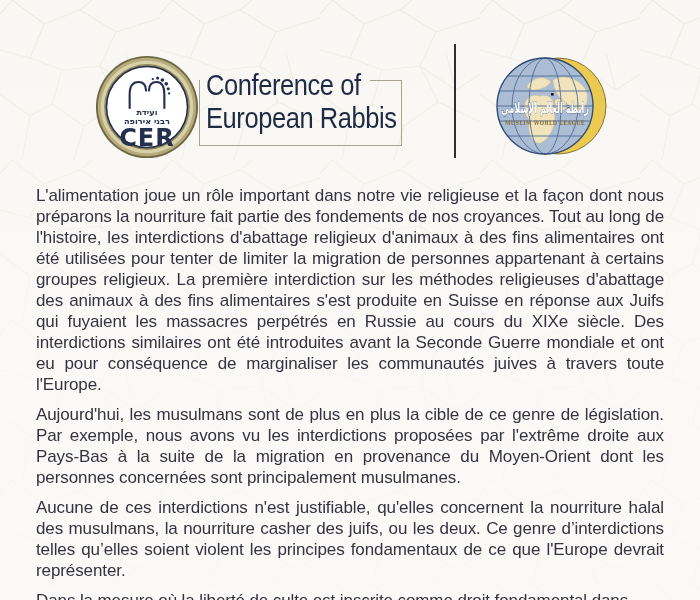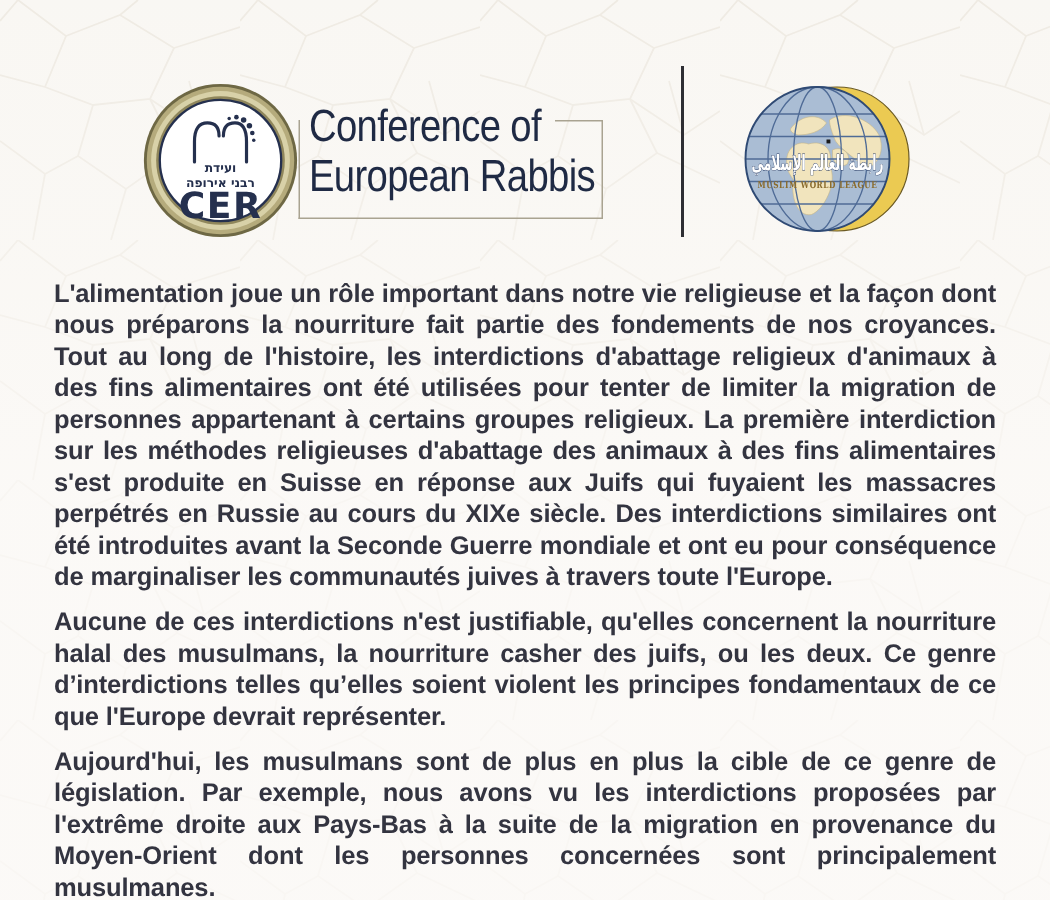--- a/index.html
+++ b/index.html
@@ -70,21 +70,20 @@
 
   
   .content {
     position: absolute; left: 36px; top: 185px; width: 628px;
     color: #333440;
   }
   .content p {
     font-size: 17px; line-height: 21px;
     text-align: justify; letter-spacing: -0.1px;
     margin-bottom: 9px;
-    font-weight: bold;
   }
 </style>
 </head>
 <body>
 
 <svg class="bg-pattern" width="700" height="600" xmlns="http://www.w3.org/2000/svg">
   <defs>
     <pattern id="geo" width="160" height="160" patternUnits="userSpaceOnUse">
       <g stroke="#ece7de" stroke-width="1.2" fill="none">
         <path d="M12,0 L44,24 L30,58 L0,50"></path>
@@ -166,16 +165,16 @@
     <circle cx="58" cy="50" r="48" fill="none" stroke="#2f4a74" stroke-width="1.3"></circle>
     <rect x="64" y="37" width="2.6" height="2.6" fill="#1a1a1a"></rect>
 
     <text class="mwl-arabic" x="58" y="57" font-size="14" text-anchor="middle" textLength="88" lengthAdjust="spacingAndGlyphs">رابطة العالم الإسلامي</text>
     <text class="mwl-caption" x="58" y="69" font-size="6.2" text-anchor="middle" textLength="80" lengthAdjust="spacingAndGlyphs">MUSLIM WORLD LEAGUE</text>
   </svg>
 </header>
 
 <main class="content">
   <p lang="fr">L'alimentation joue un rôle important dans notre vie religieuse et la façon dont nous préparons la nourriture fait partie des fondements de nos croyances. Tout au long de l'histoire, les interdictions d'abattage religieux d'animaux à des fins alimentaires ont été utilisées pour tenter de limiter la migration de personnes appartenant à certains groupes religieux. La première interdiction sur les méthodes religieuses d'abattage des animaux à des fins alimentaires s'est produite en Suisse en réponse aux Juifs qui fuyaient les massacres perpétrés en Russie au cours du XIXe siècle. Des interdictions similaires ont été introduites avant la Seconde Guerre mondiale et ont eu pour conséquence de marginaliser les communautés juives à travers toute l'Europe.</p>
+  <p lang="fr">Aujourd'hui, les musulmans sont de plus en plus la cible de ce genre de législation. Par exemple, nous avons vu les interdictions proposées par l'extrême droite aux Pays-Bas à la suite de la migration en provenance du Moyen-Orient dont les personnes concernées sont principalement musulmanes.</p>
   <p lang="fr">Aucune de ces interdictions n'est justifiable, qu'elles concernent la nourriture halal des musulmans, la nourriture casher des juifs, ou les deux. Ce genre d’interdictions telles qu’elles soient violent les principes fondamentaux de ce que l'Europe devrait représenter.</p>
-  <p lang="fr">Aujourd'hui, les musulmans sont de plus en plus la cible de ce genre de législation. Par exemple, nous avons vu les interdictions proposées par l'extrême droite aux Pays-Bas à la suite de la migration en provenance du Moyen-Orient dont les personnes concernées sont principalement musulmanes.</p>
   <p lang="fr">Dans la mesure où la liberté de culte est inscrite comme droit fondamental dans</p>
 </main>
 
 </body></html>

